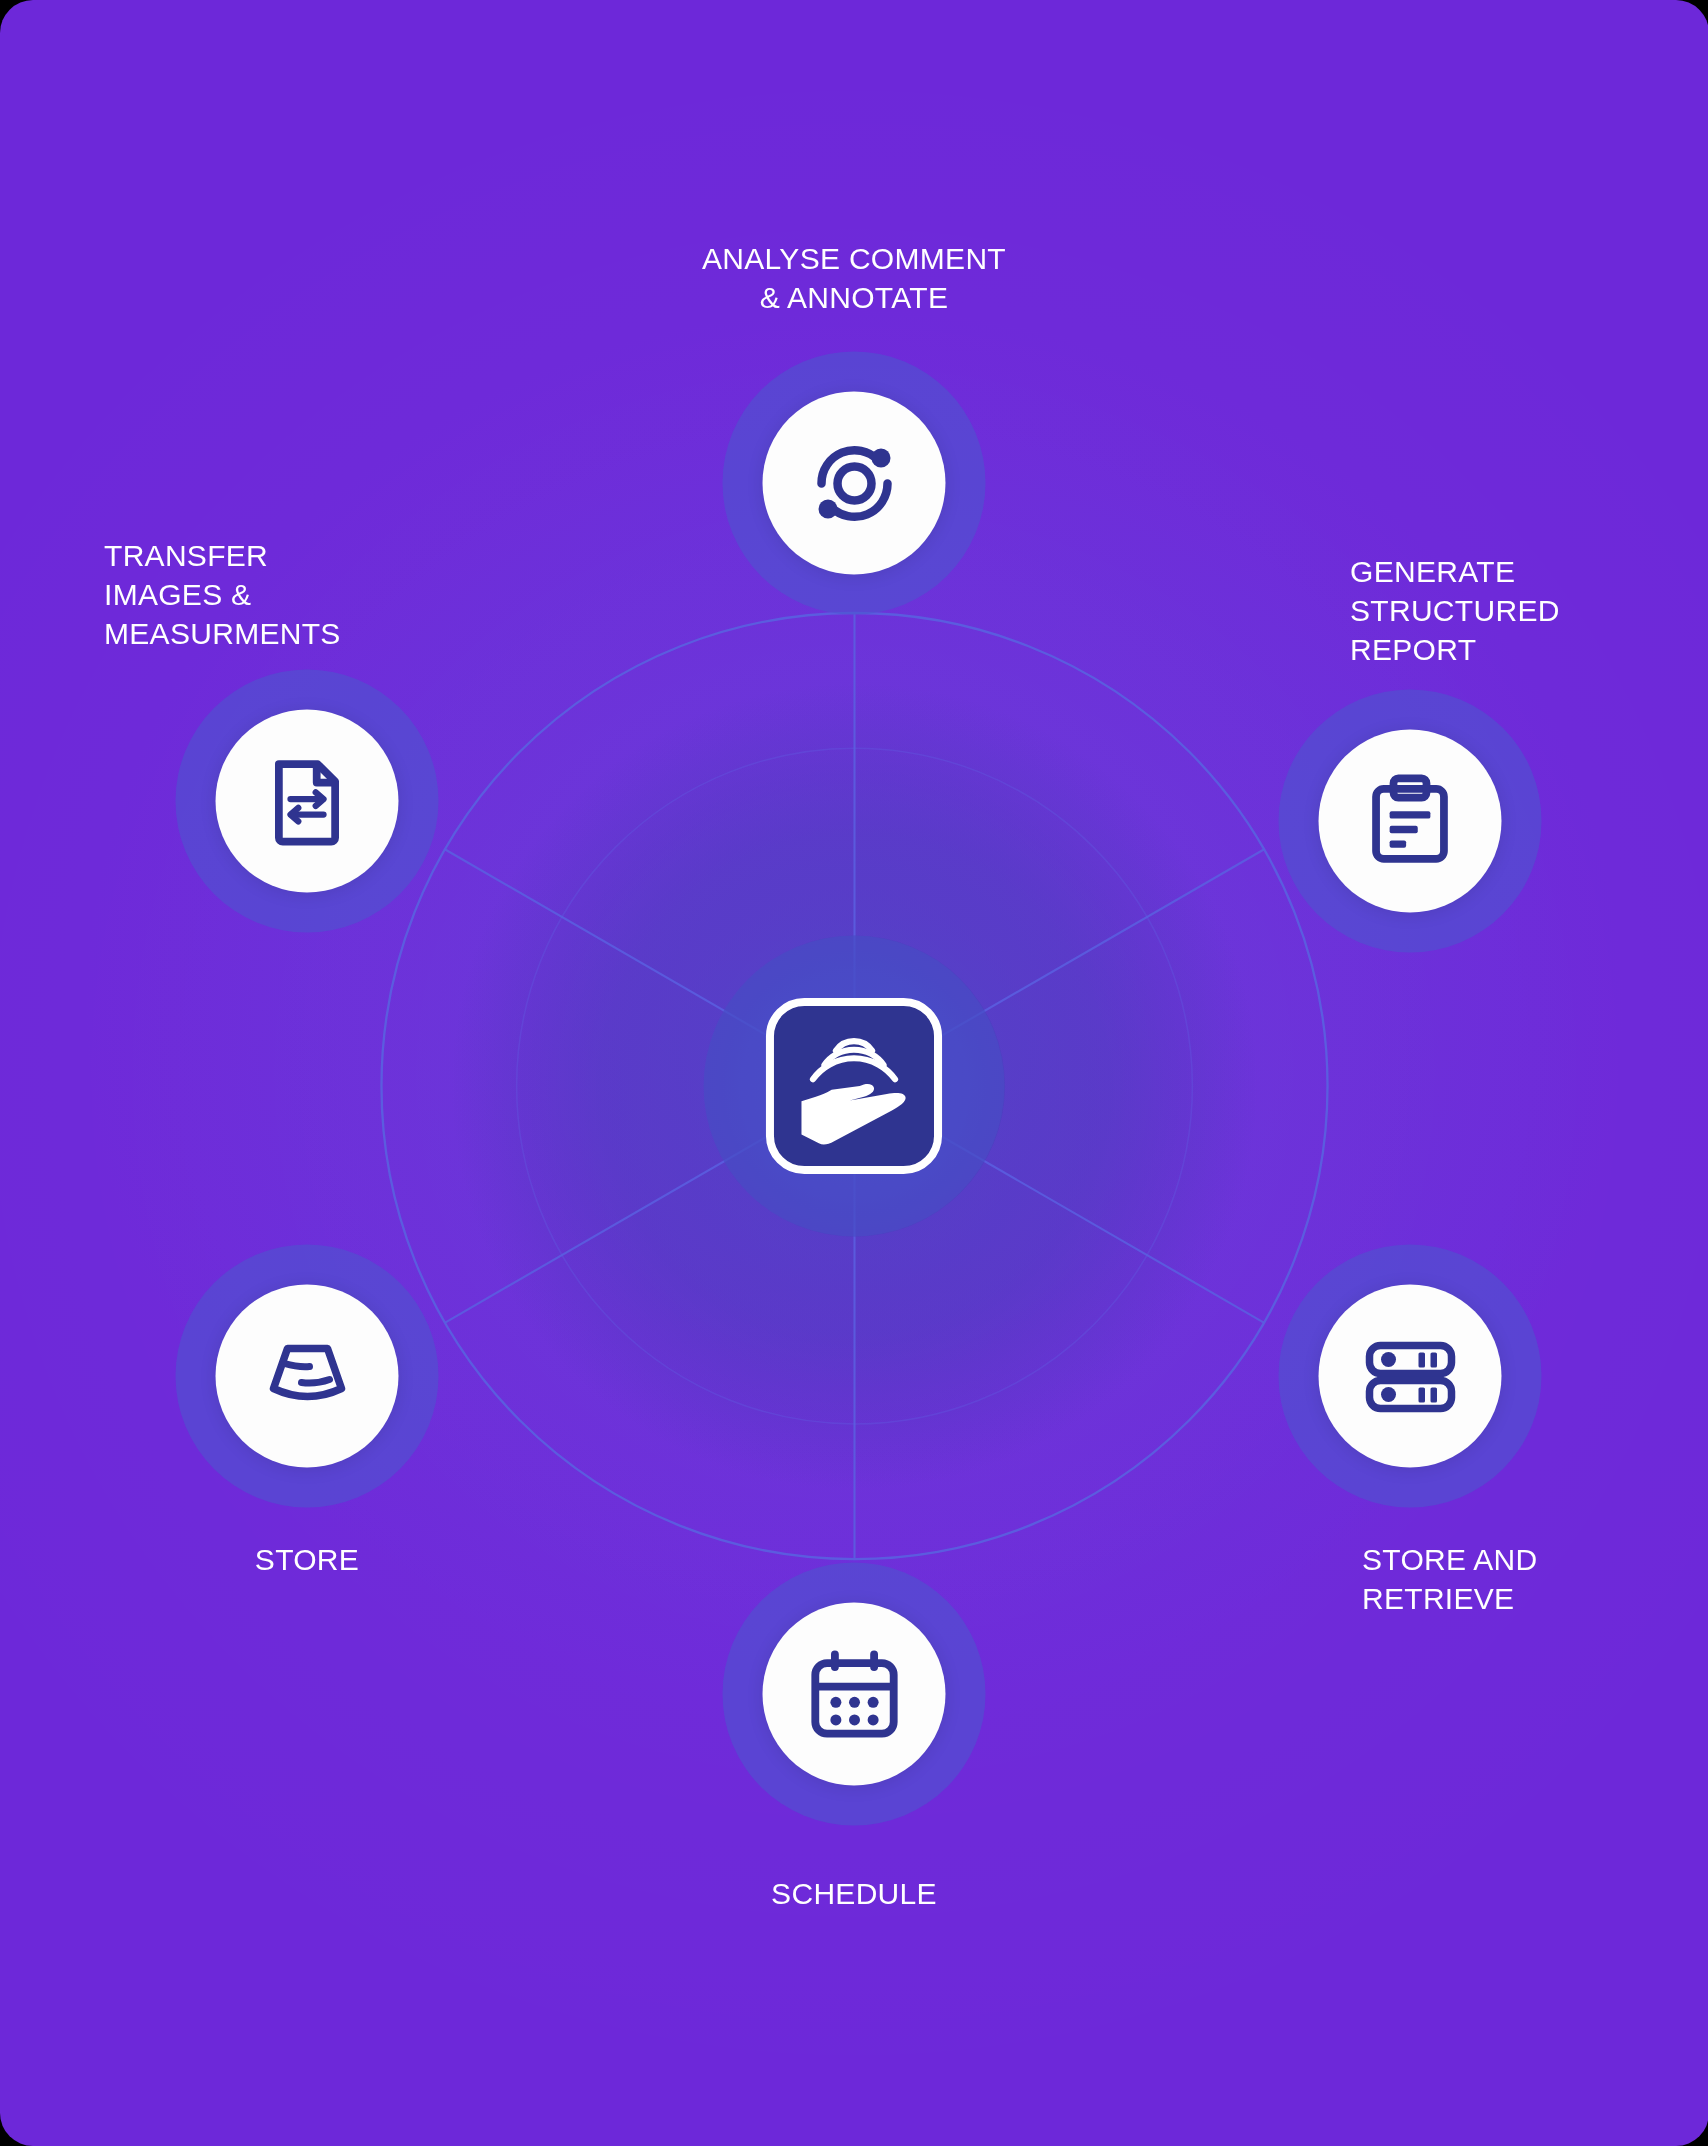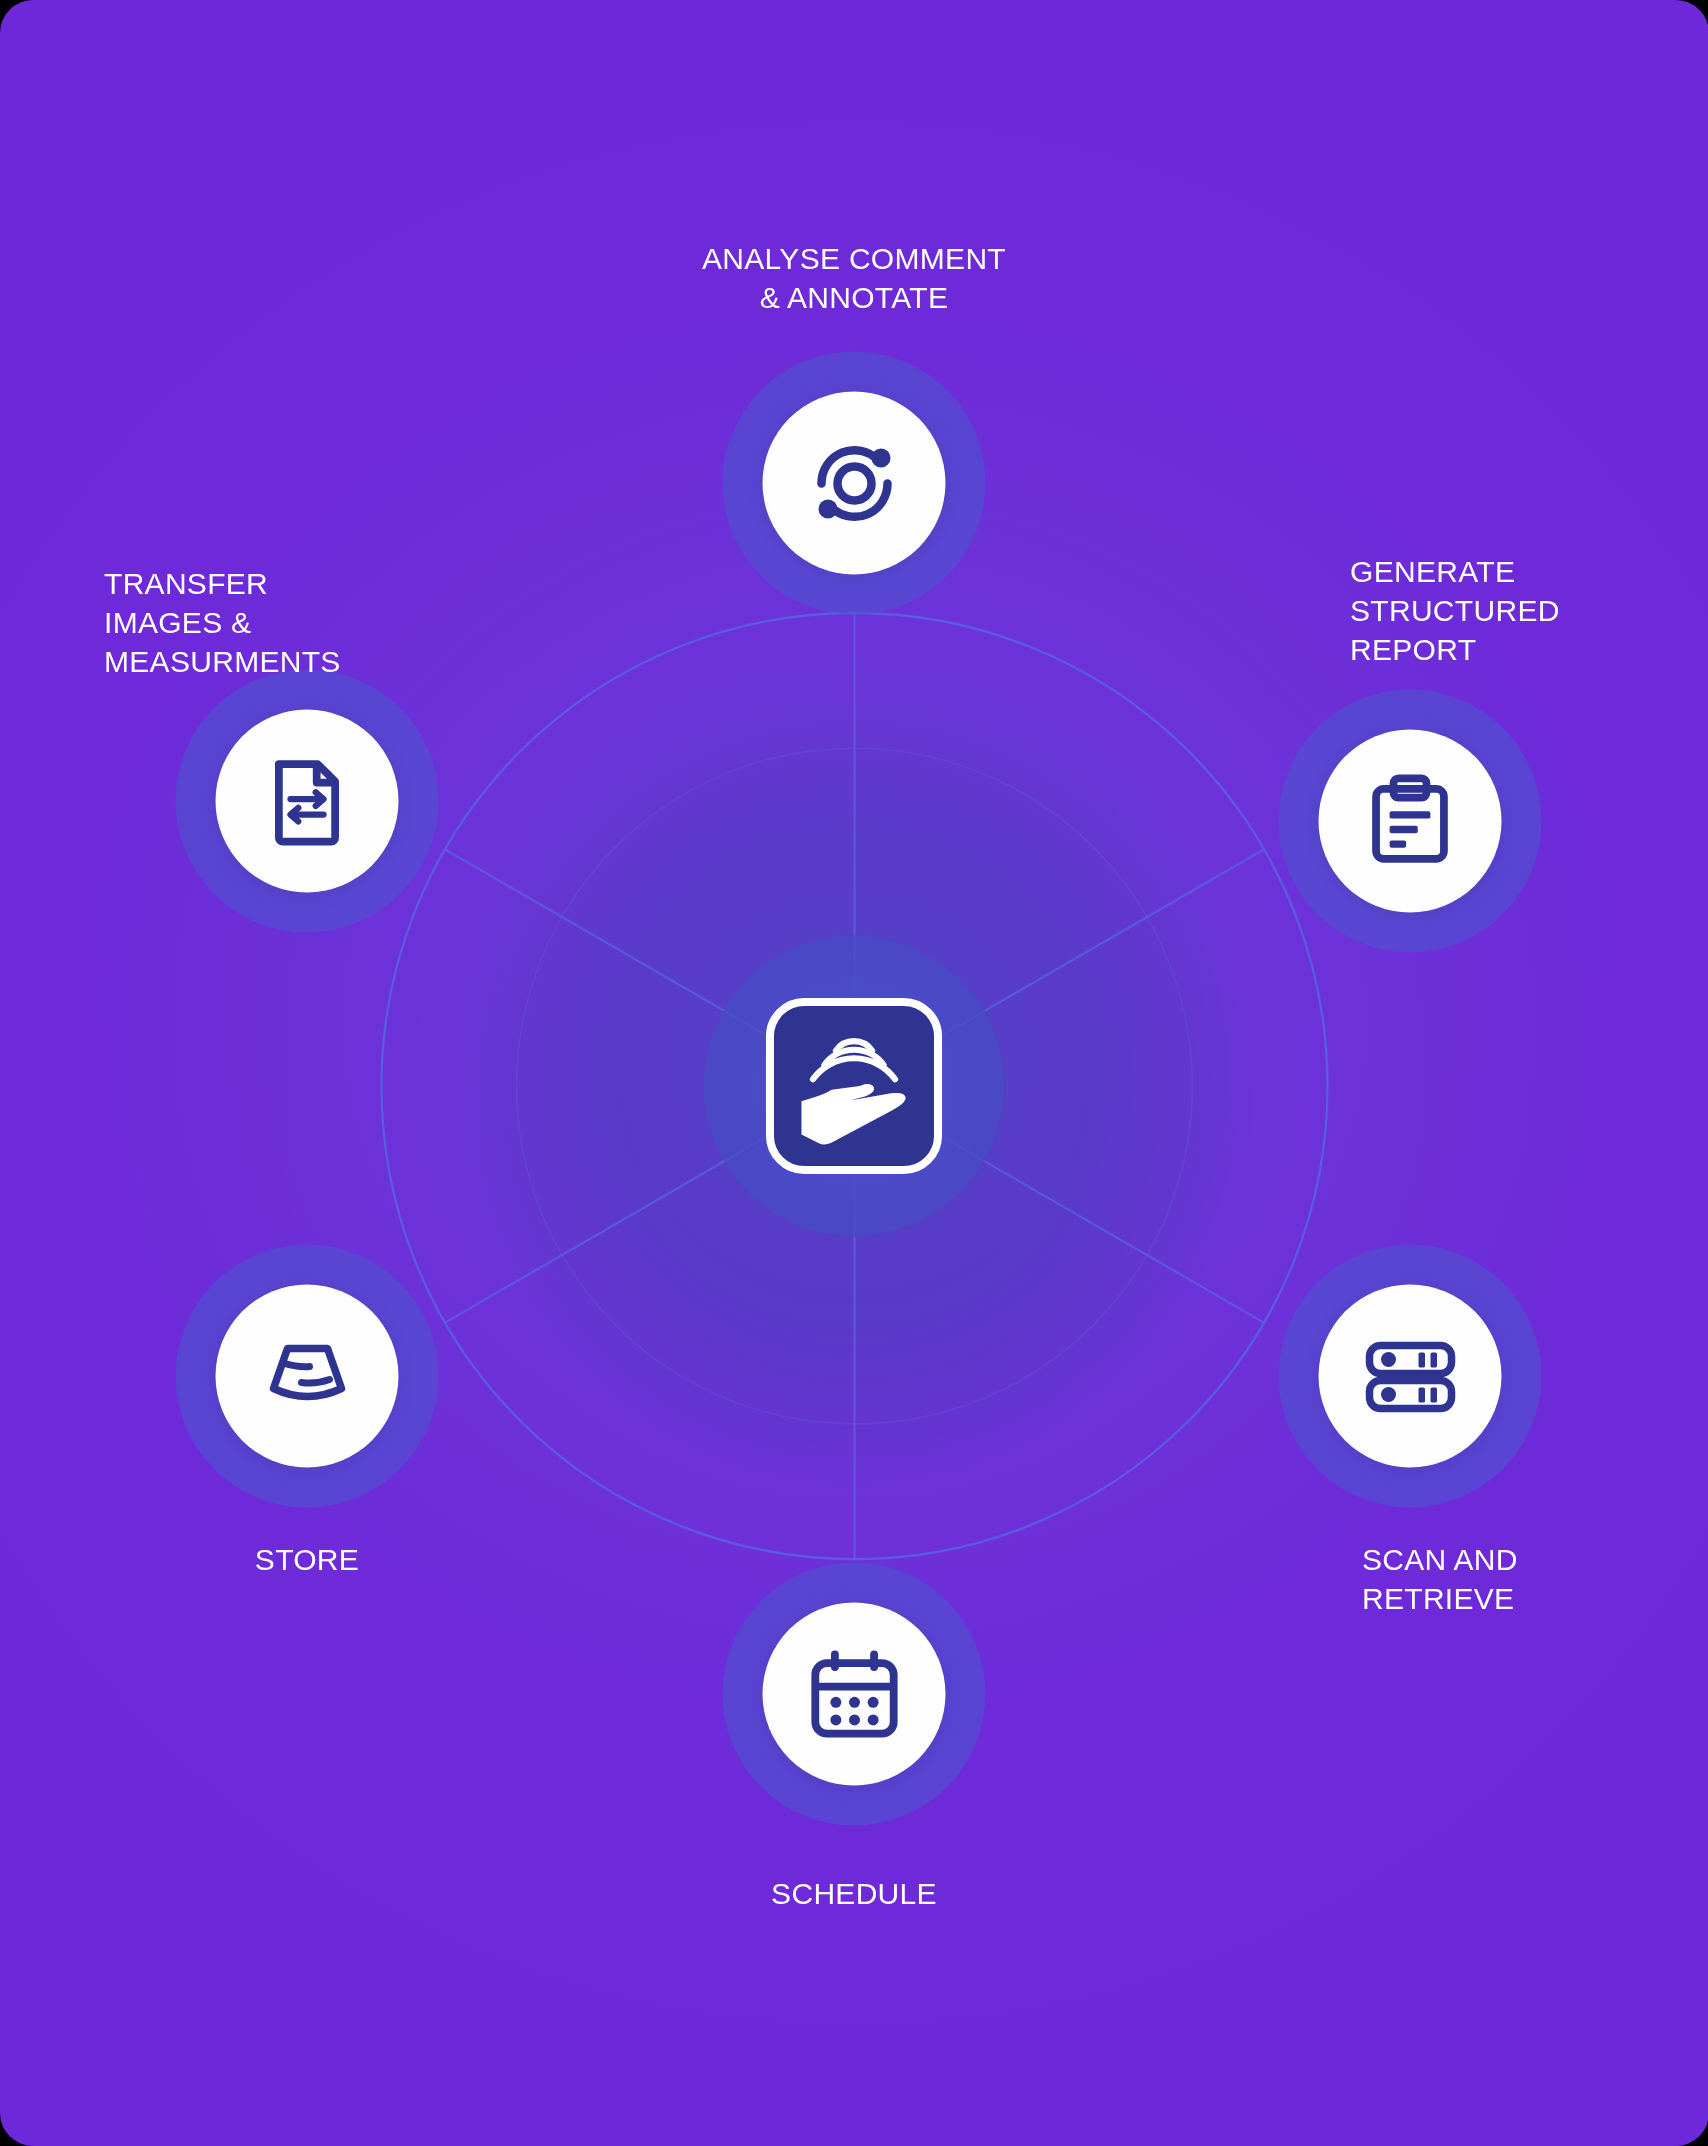--- a/index.html
+++ b/index.html
@@ -232,23 +232,23 @@
           </span>
         </div>
       </div>
     </div>
   <div id="labels-layer">
       <div class="label center-x" style="left: 854px; top: 239px;">ANALYSE COMMENT
 &amp; ANNOTATE</div>
       <div class="label left-x" style="left: 1350px; top: 544px; margin-top: 8px;">GENERATE
 STRUCTURED
 REPORT</div>
-      <div class="label left-x" style="left: 1362px; top: 1540px;">SCAN AND
+      <div class="label left-x" style="left: 1362px; top: 1540px;">STORE AND
 RETRIEVE</div>
       <div class="label center-x" style="left: 854px; top: 1874px;">SCHEDULE</div>
       <div class="label center-x" style="left: 307px; top: 1540px;">STORE</div>
-      <div class="label left-x" style="left: 104px; top: 564px;">TRANSFER
+      <div class="label left-x" style="left: 104px; top: 536px;">TRANSFER
 IMAGES &amp;
 MEASURMENTS</div>
     </div>
 
 </div>
 
 
 </body></html>

